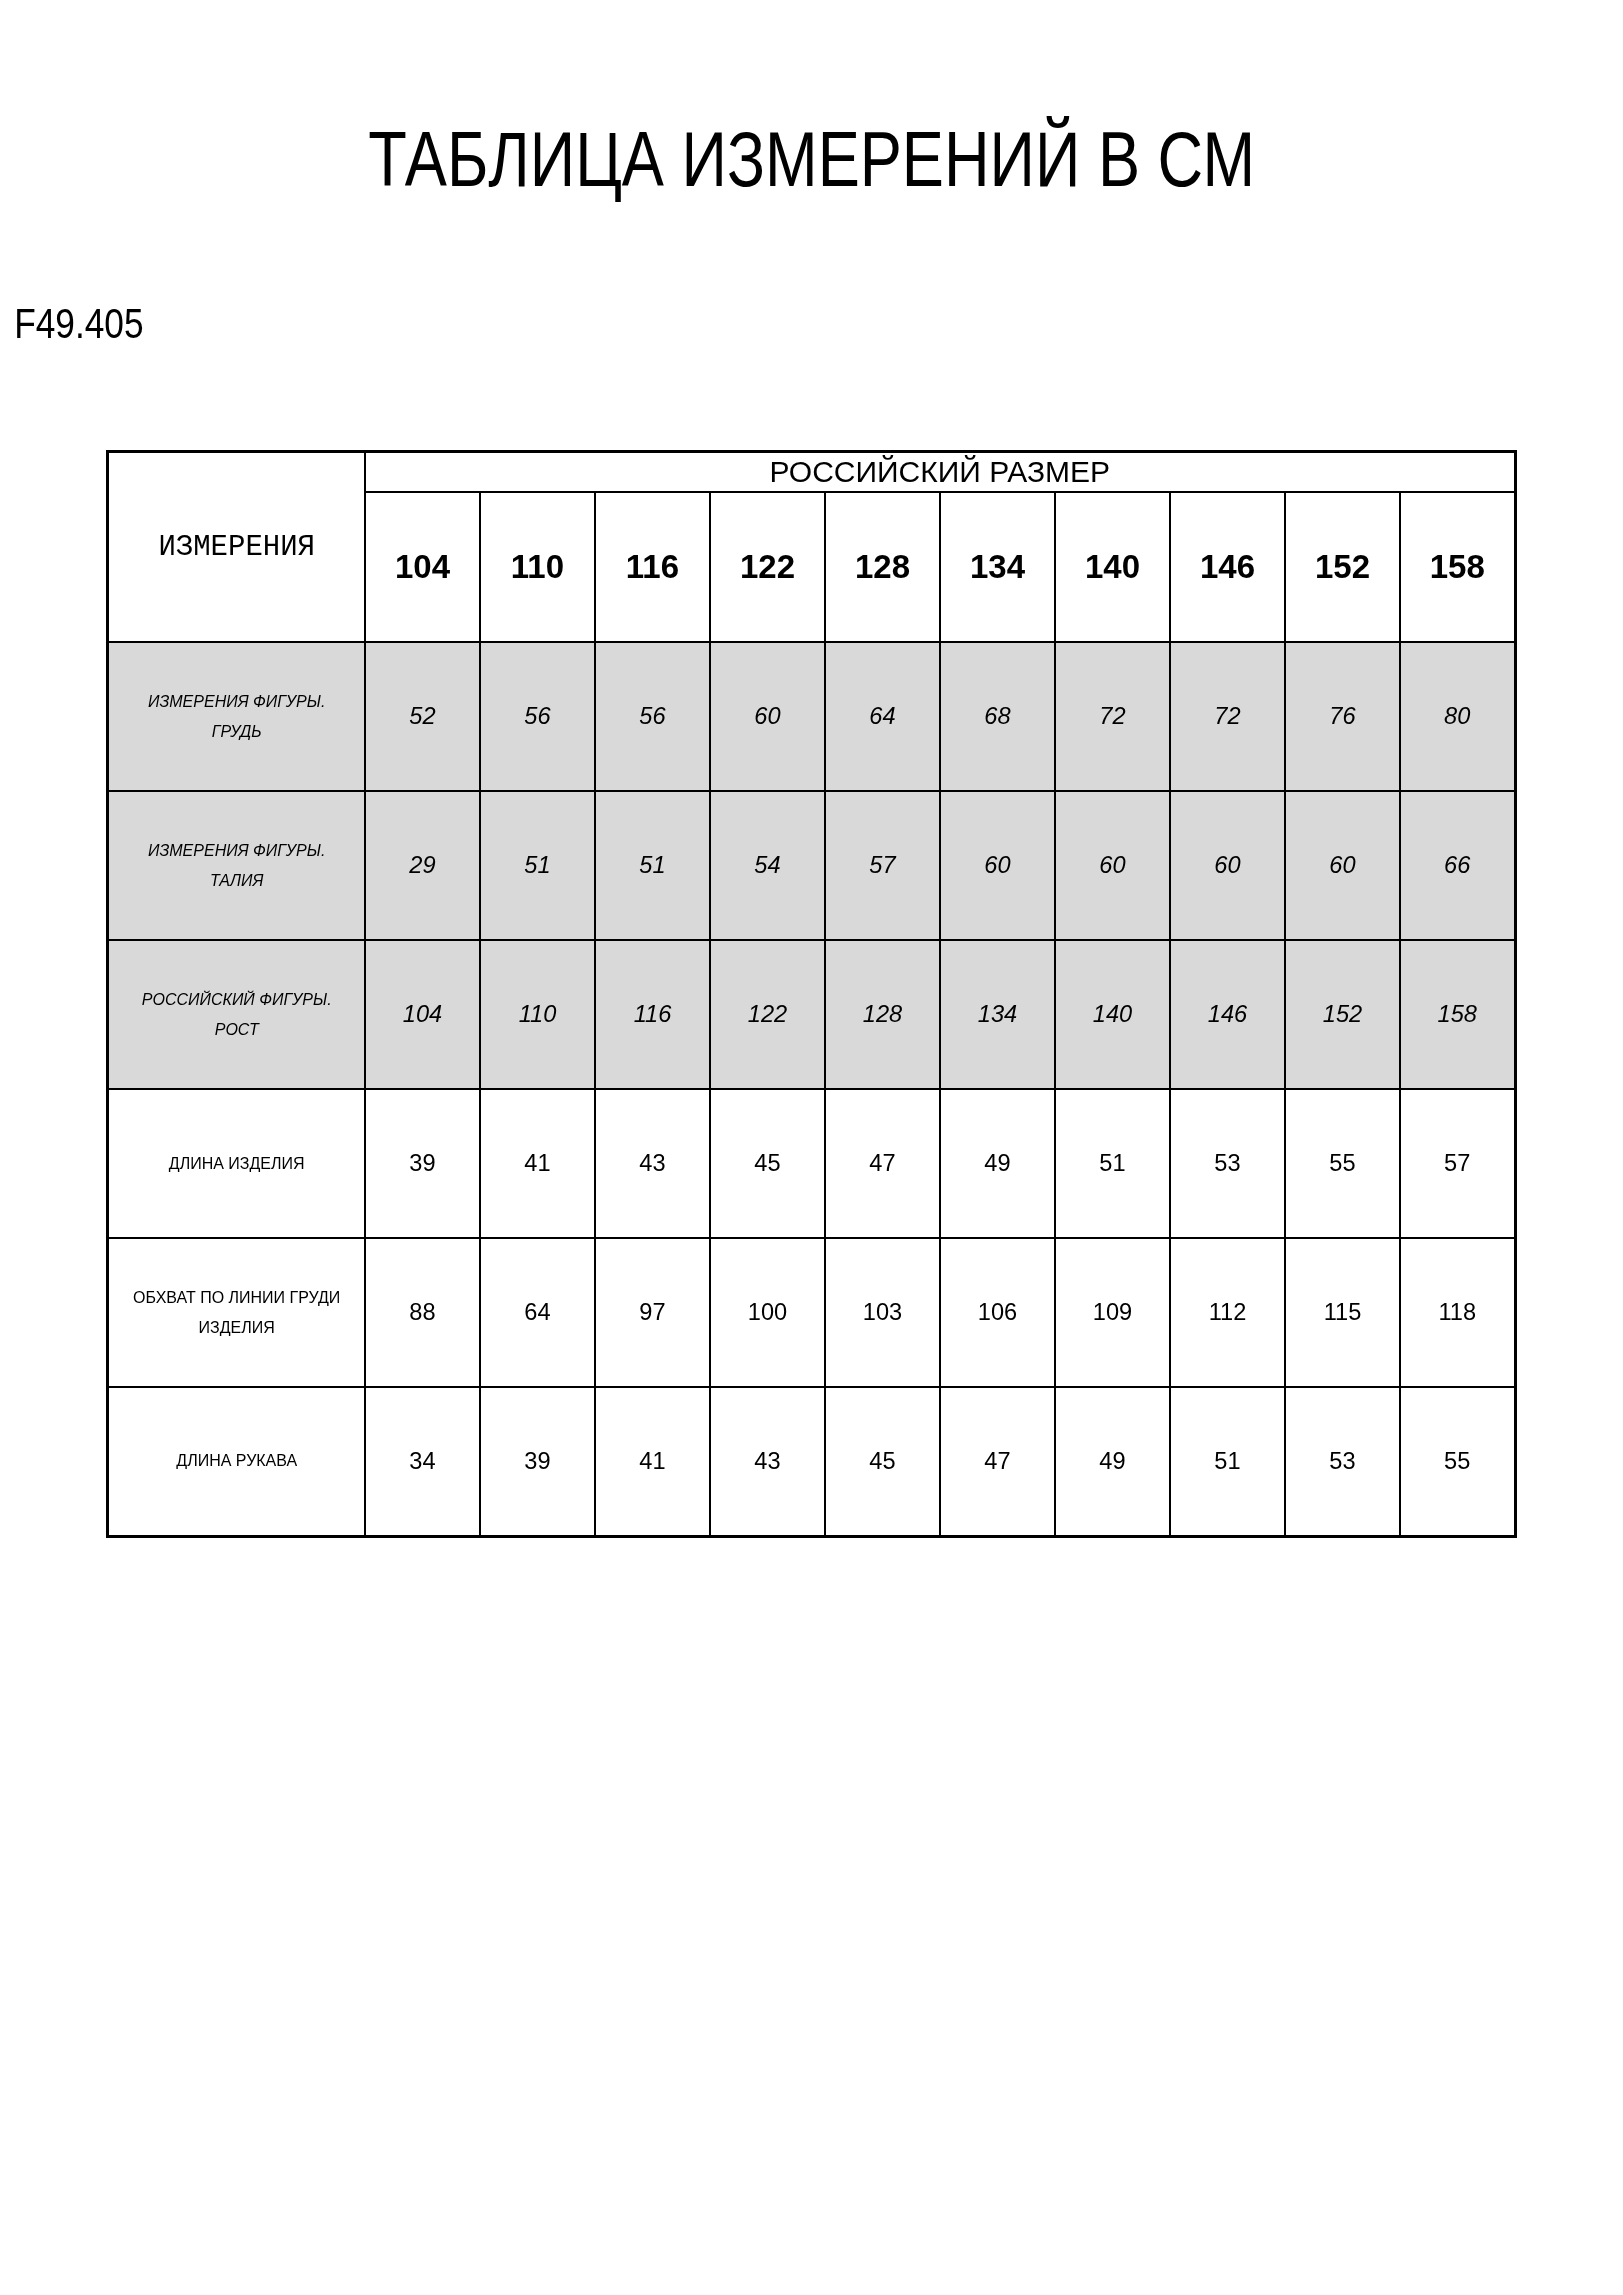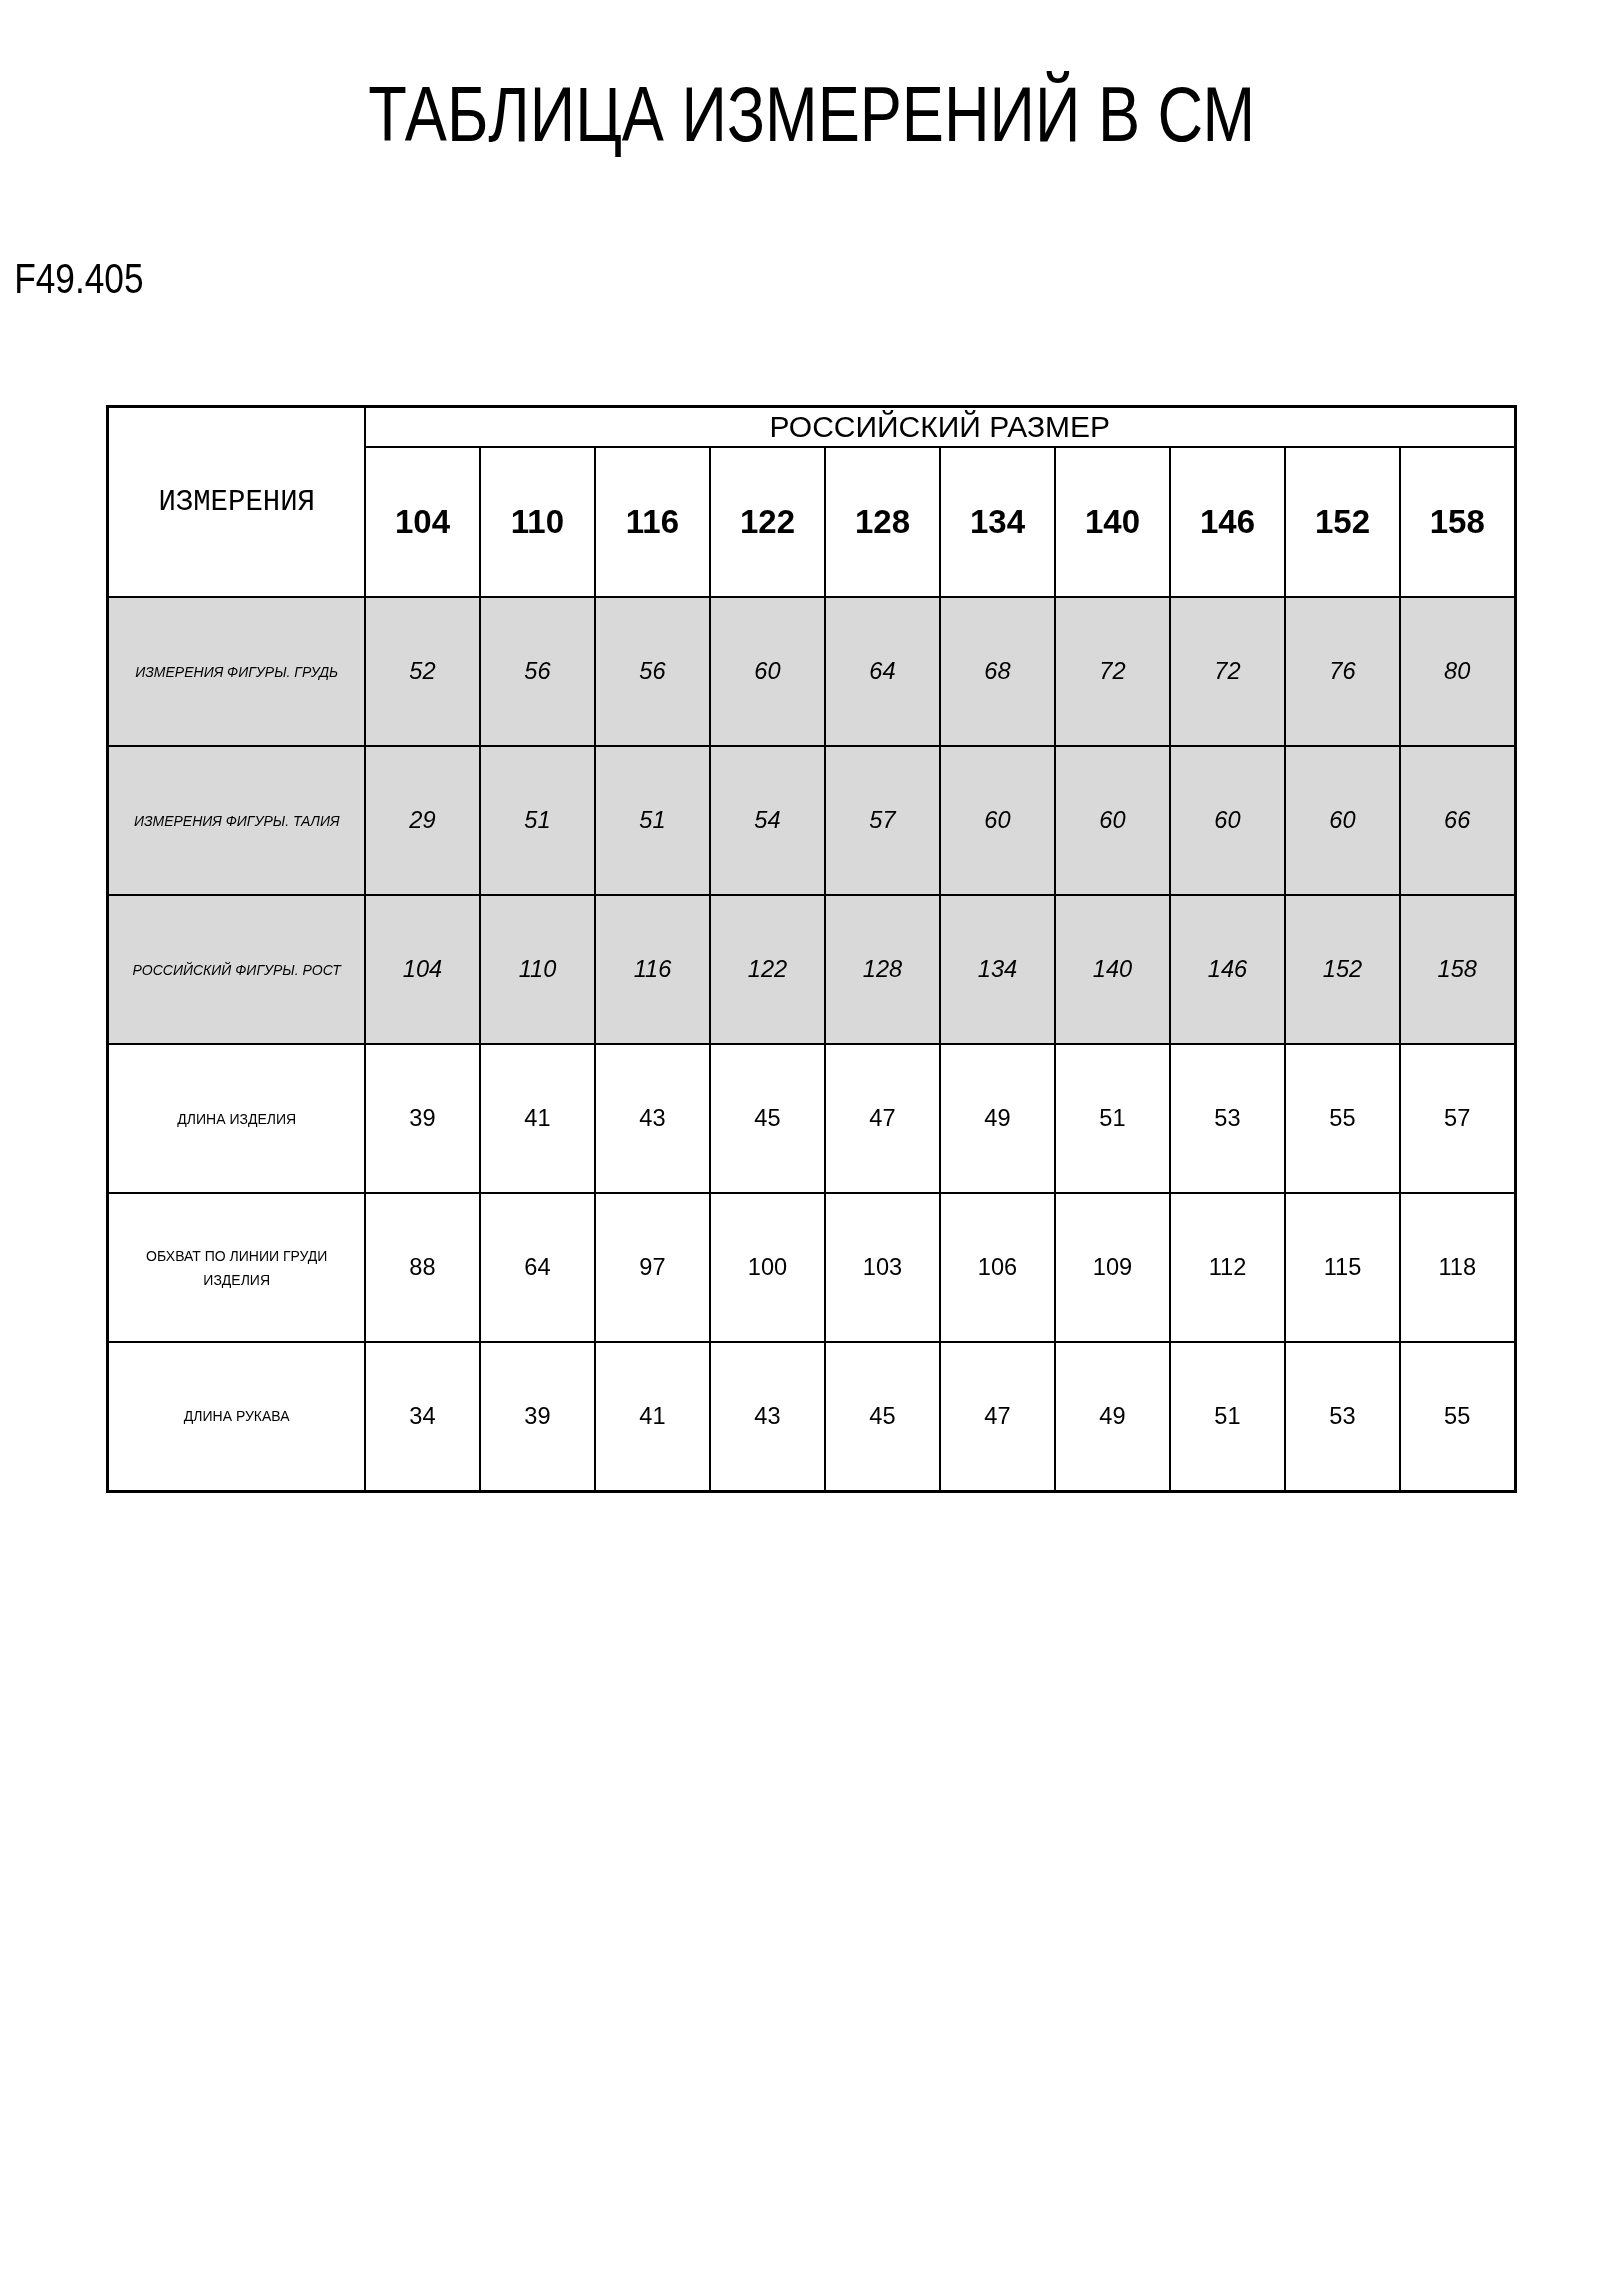--- a/index.html
+++ b/index.html
@@ -22,21 +22,21 @@
   }
   
   .squeeze {
     display: inline-block;
     transform: scaleX(0.82);
     transform-origin: 50% 50%;
     white-space: nowrap;
   }
   .title {
     margin: 0;
-    padding-top: 72px;
+    padding-top: 117px;
     text-align: center;
     font-weight: 400;
   }
   .title .squeeze { font-size: 77px; line-height: 85px; }
 
   .model-code {
     margin-top: 97px;
   }
   .model-code .squeeze { font-size: 43px; line-height: 48px; }
 
@@ -64,22 +64,22 @@
     vertical-align: middle;
     font-weight: 400;
     padding: 0;
     overflow: hidden;
   }
   th.corner { font-size: 29px; font-family: Liberation Mono, monospace; }
   th.group  { height: 38px; font-size: 30px; }
   tr.sizes-row th { height: 148px; font-size: 33px; font-weight: 700; }
   tbody tr { height: 149px; }
   tbody th.row-label {
-    font-size: 14px;
-    line-height: 24px;
+    font-size: 16px;
+    line-height: 30px;
     padding: 0 18.3px;
   }
   tbody td { font-size: 23.6px; margin-top: 43px; }
   tr.shaded th, tr.shaded td {
     background: #d9d9d9;
     font-style: italic;
   }
 </style>
 </head>
 <body>

